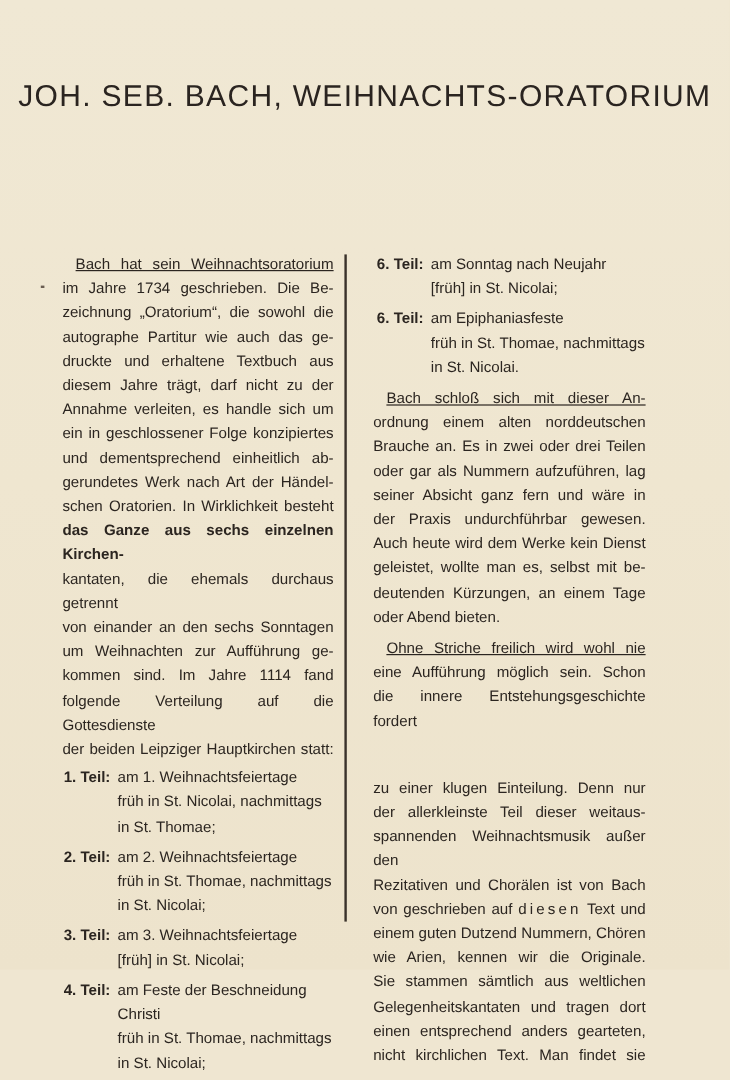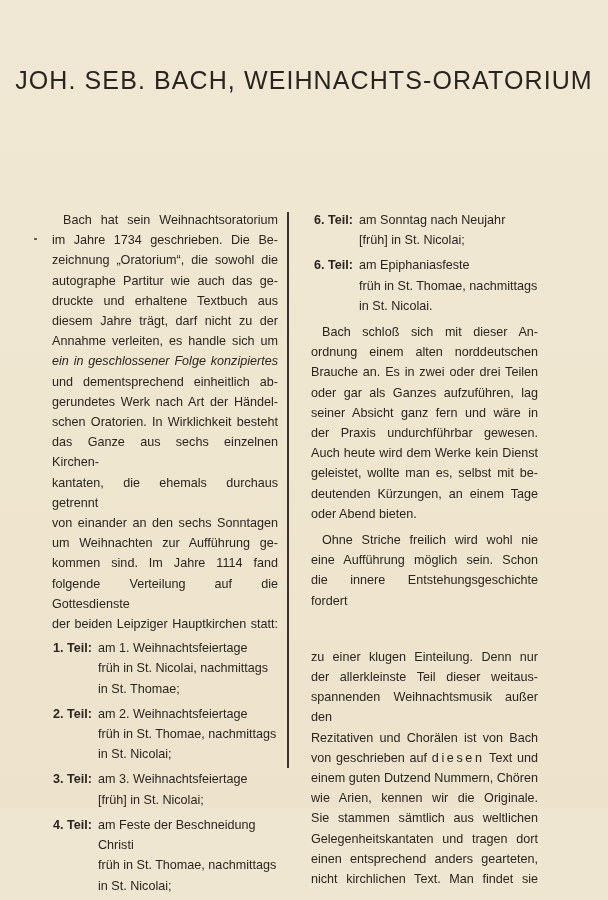--- a/index.html
+++ b/index.html
@@ -50,21 +50,21 @@
       height: 556px;
       background: #3a322b;
     }
     .line {
       display: block;
       text-align: justify;
       text-align-last: justify;
       white-space: nowrap;
     }
     .line.last { text-align-last: left; }
-    .line.indent { padding-left: 11px; }
+    .line.indent { padding-left: 11px; text-decoration: underline; }
     .entries { margin: 2px 0 6px 0; }
     .entry {
       display: grid;
       grid-template-columns: 48px 1fr;
       margin-bottom: 5px;
     }
     .entry-label {
       font-weight: bold;
       text-align: right;
       padding-right: 6px;
@@ -93,25 +93,25 @@
 
   <div class="col col-left">
     <div class="para-lines">
       <span class="line indent" style="white-space: normal; text-align: justify; text-align-last: justify;">Bach hat sein Weihnachtsoratorium</span>
       <span class="line" style="white-space: normal; text-align: justify; text-align-last: justify;">im Jahre 1734 geschrieben. Die Be-</span>
       <span class="line" style="white-space: normal; text-align: justify; text-align-last: justify;">zeichnung „Oratorium“, die sowohl die</span>
       <span class="line" style="white-space: normal; text-align: justify; text-align-last: justify;">autographe Partitur wie auch das ge-</span>
       <span class="line" style="white-space: normal; text-align: justify; text-align-last: justify;">druckte und erhaltene Textbuch aus</span>
       <span class="line" style="white-space: normal; text-align: justify; text-align-last: justify;">diesem Jahre trägt, darf nicht zu der</span>
       <span class="line" style="white-space: normal; text-align: justify; text-align-last: justify;">Annahme verleiten, es handle sich um</span>
-      <span class="line" style="white-space: normal; text-align: justify; text-align-last: justify; font-style: italic;">ein in geschlossener Folge konzipiertes</span>
+      <span class="line" style="white-space: normal; text-align: justify; text-align-last: justify;">ein in geschlossener Folge konzipiertes</span>
       <span class="line" style="white-space: normal; text-align: justify; text-align-last: justify;">und dementsprechend einheitlich ab-</span>
       <span class="line" style="white-space: normal; text-align: justify; text-align-last: justify;">gerundetes Werk nach Art der Händel-</span>
       <span class="line" style="white-space: normal; text-align: justify; text-align-last: justify;">schen Oratorien. In Wirklichkeit besteht</span>
-      <span class="line" style="white-space: normal; text-align: justify; text-align-last: justify;">das Ganze aus sechs einzelnen Kirchen-</span>
+      <span class="line" style="white-space: normal; text-align: justify; text-align-last: justify; font-weight: bold;">das Ganze aus sechs einzelnen Kirchen-</span>
       <span class="line" style="white-space: normal; text-align: justify; text-align-last: justify;">kantaten, die ehemals durchaus getrennt</span>
       <span class="line" style="white-space: normal; text-align: justify; text-align-last: justify;">von einander an den sechs Sonntagen</span>
       <span class="line" style="white-space: normal; text-align: justify; text-align-last: justify;">um Weihnachten zur Aufführung ge-</span>
       <span class="line" style="white-space: normal; text-align: justify; text-align-last: justify;">kommen sind. Im Jahre 1114 fand</span>
       <span class="line" style="white-space: normal; text-align: justify; text-align-last: justify;">folgende Verteilung auf die Gottesdienste</span>
       <span class="line" style="white-space: normal; text-align: justify; text-align-last: justify;">der beiden Leipziger Hauptkirchen statt:</span>
     </div>
 
     <div class="entries" style="margin-top:4px;">
       <div class="entry">
@@ -167,21 +167,21 @@
           <span>früh in St. Thomae, nachmittags</span>
           <span>in St. Nicolai.</span>
         </span>
       </div>
     </div>
 
     <div class="para-lines" style="margin-top:6px;margin-bottom:6px;">
       <span class="line indent" style="white-space: normal; text-align: justify; text-align-last: justify;">Bach schloß sich mit dieser An-</span>
       <span class="line" style="white-space: normal; text-align: justify; text-align-last: justify;">ordnung einem alten norddeutschen</span>
       <span class="line" style="white-space: normal; text-align: justify; text-align-last: justify;">Brauche an. Es in zwei oder drei Teilen</span>
-      <span class="line" style="white-space: normal; text-align: justify; text-align-last: justify;">oder gar als Ganzes aufzuführen, lag</span>
+      <span class="line" style="white-space: normal; text-align: justify; text-align-last: justify;">oder gar als Nummern aufzuführen, lag</span>
       <span class="line" style="white-space: normal; text-align: justify; text-align-last: justify;">seiner Absicht ganz fern und wäre in</span>
       <span class="line" style="white-space: normal; text-align: justify; text-align-last: justify;">der Praxis undurchführbar gewesen.</span>
       <span class="line" style="white-space: normal; text-align: justify; text-align-last: justify;">Auch heute wird dem Werke kein Dienst</span>
       <span class="line" style="white-space: normal; text-align: justify; text-align-last: justify;">geleistet, wollte man es, selbst mit be-</span>
       <span class="line" style="white-space: normal; text-align: justify; text-align-last: justify;">deutenden Kürzungen, an einem Tage</span>
       <span class="line last">oder Abend bieten.</span>
     </div>
 
     <div class="para-lines">
       <span class="line indent" style="white-space: normal; text-align: justify; text-align-last: justify;">Ohne Striche freilich wird wohl nie</span>

